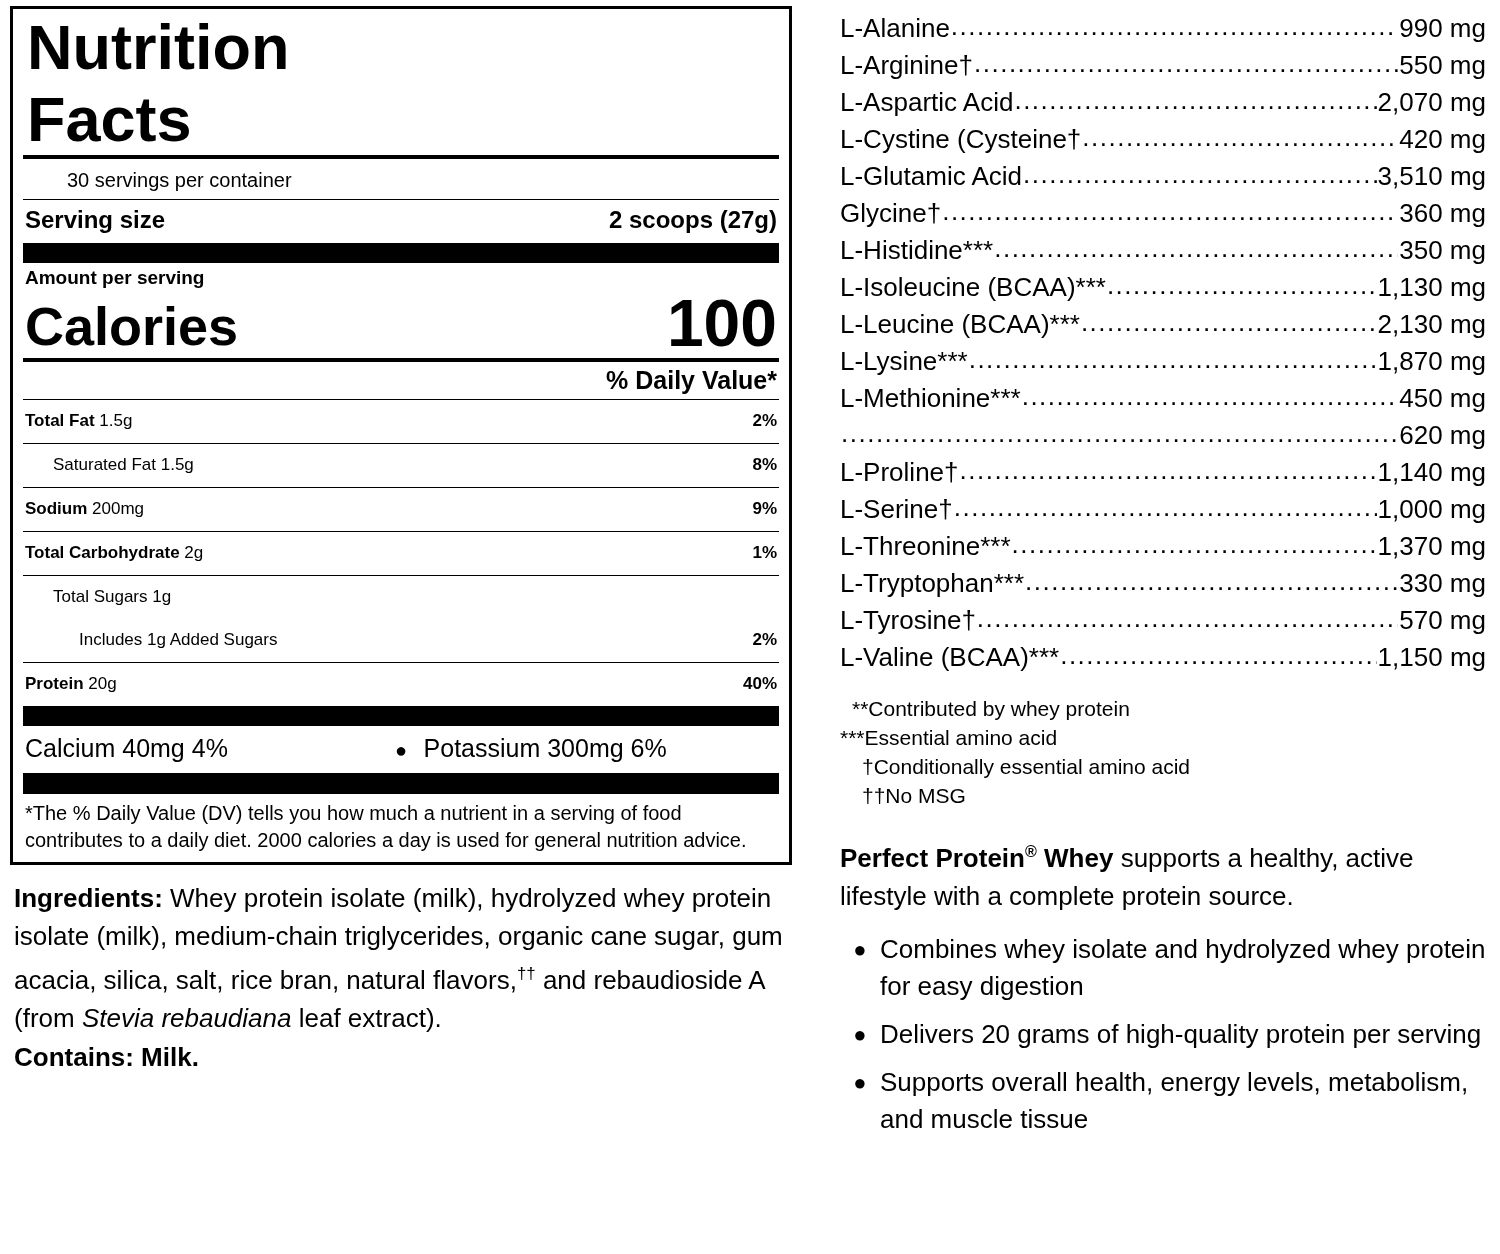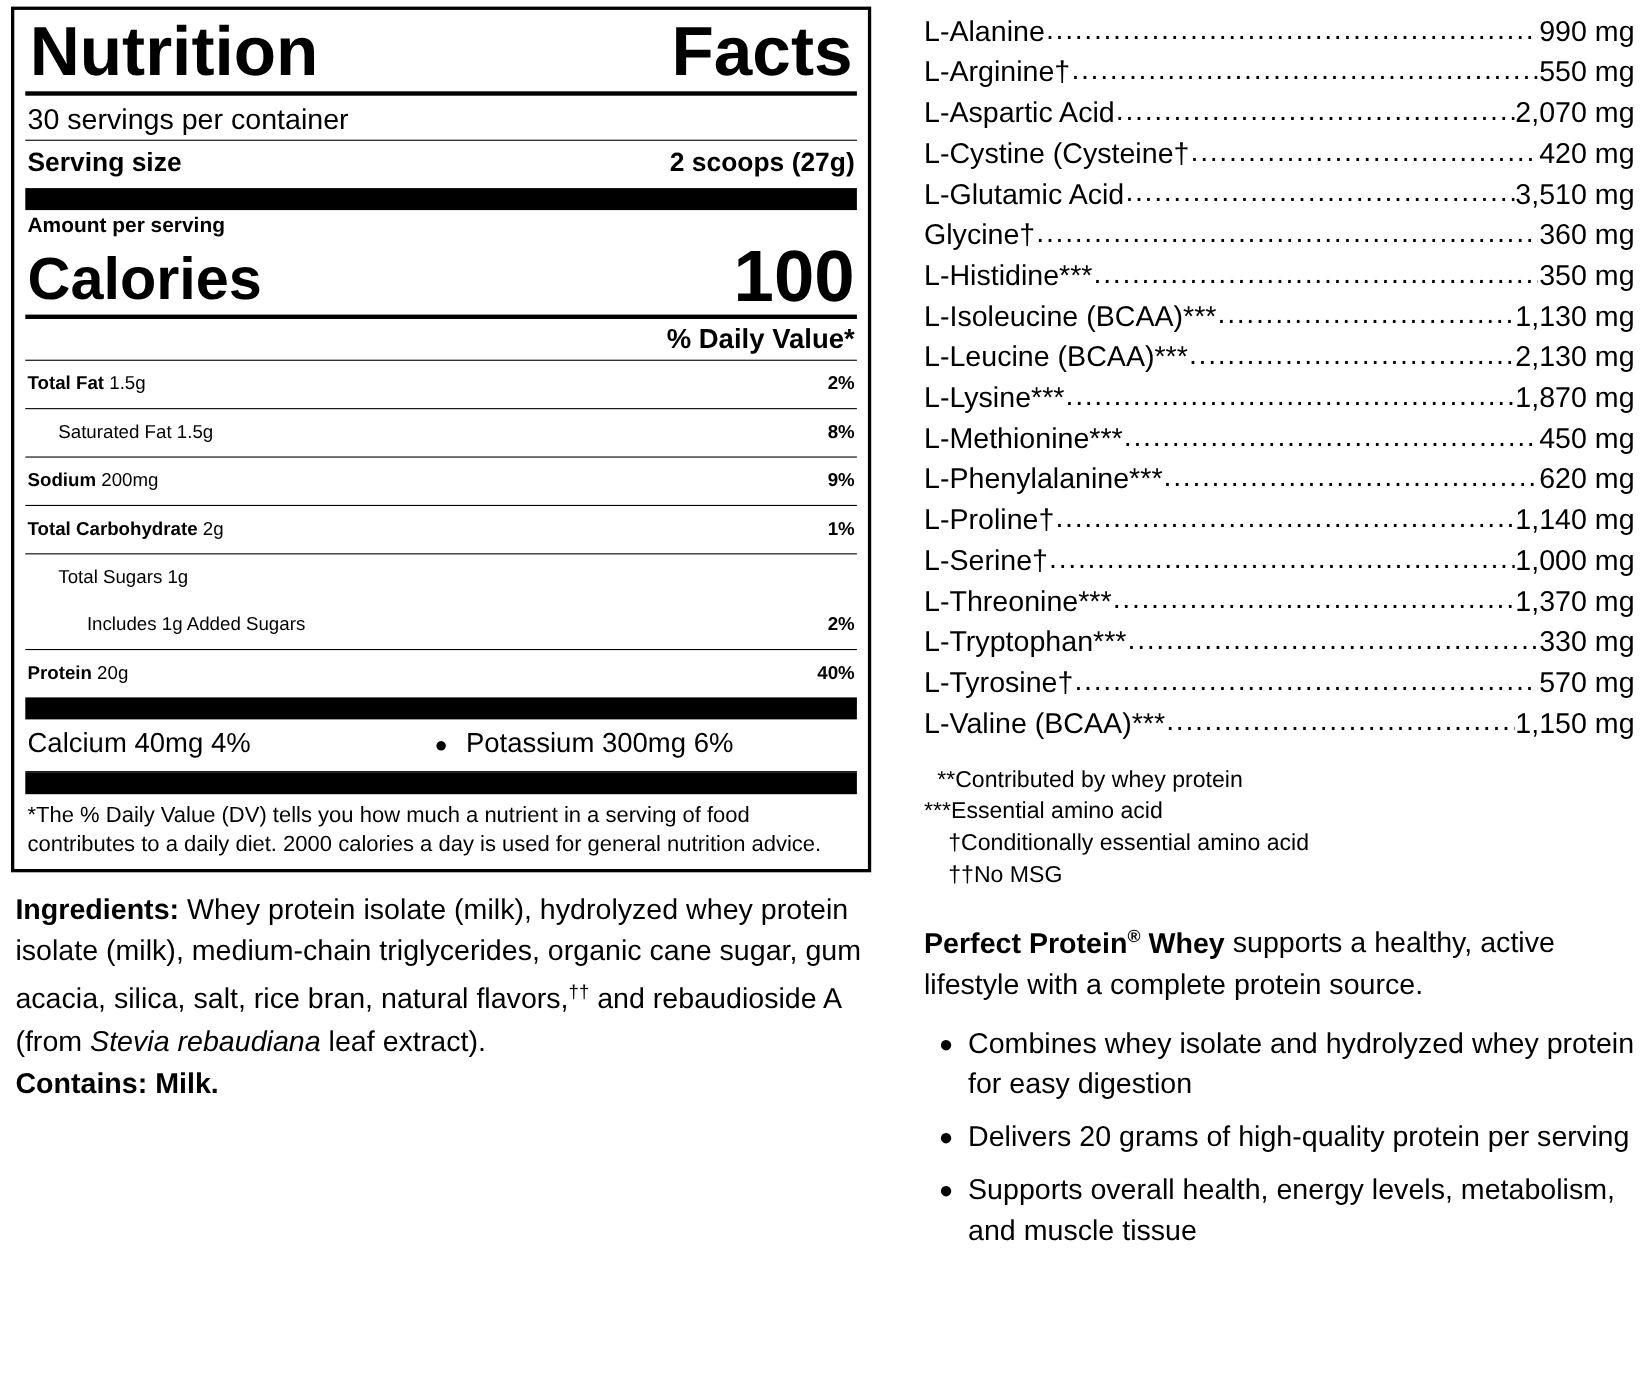--- a/index.html
+++ b/index.html
@@ -34,31 +34,33 @@
 
   .nf-title {
     font-family: "Liberation Sans", sans-serif;
     font-weight: bold;
     font-size: 63px;
     line-height: 72px;
     letter-spacing: 0px;
     display: flex;
     justify-content: space-between;
     padding: 2px 4px 0 4px;
+    flex-direction: column;
   }
   .nf-title span { display: block; }
 
   .rule-thin { border-top: 1px solid #000; }
   .rule-med  { border-top: 4px solid #000; }
   .rule-black-band { height: 20px; background: #000; }
 
   .servings {
-    font-size: 26px;
+    font-size: 20px;
     line-height: 34px;
     padding: 4px 2px 2px 2px;
+    margin-left: 42px;
   }
 
   .serving-size-row {
     display: flex;
     justify-content: space-between;
     align-items: baseline;
     font-weight: bold;
     font-size: 24px;
     line-height: 38px;
     padding: 1px 2px 4px 2px;
@@ -375,21 +377,20 @@
         <span class="aa-amt">1,870 mg</span>
       </div>
 
       <div class="aa-row">
         <span class="aa-name">L-Methionine***</span>
         <span class="aa-dots">...................................................................................................</span>
         <span class="aa-amt">450 mg</span>
       </div>
 
       <div class="aa-row">
-        <span class="aa-name">L-Phenylalanine*** </span>
         <span class="aa-dots">...................................................................................................</span>
         <span class="aa-amt">620 mg</span>
       </div>
 
       <div class="aa-row">
         <span class="aa-name">L-Proline†</span>
         <span class="aa-dots">...................................................................................................</span>
         <span class="aa-amt">1,140 mg</span>
       </div>
 

